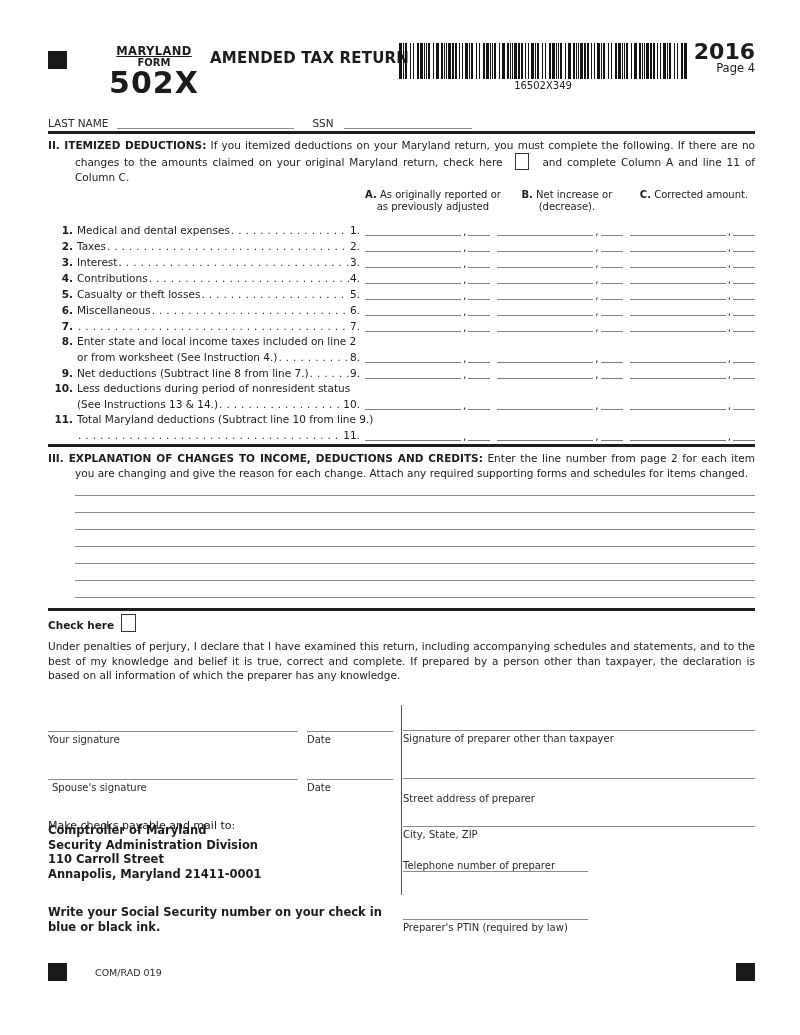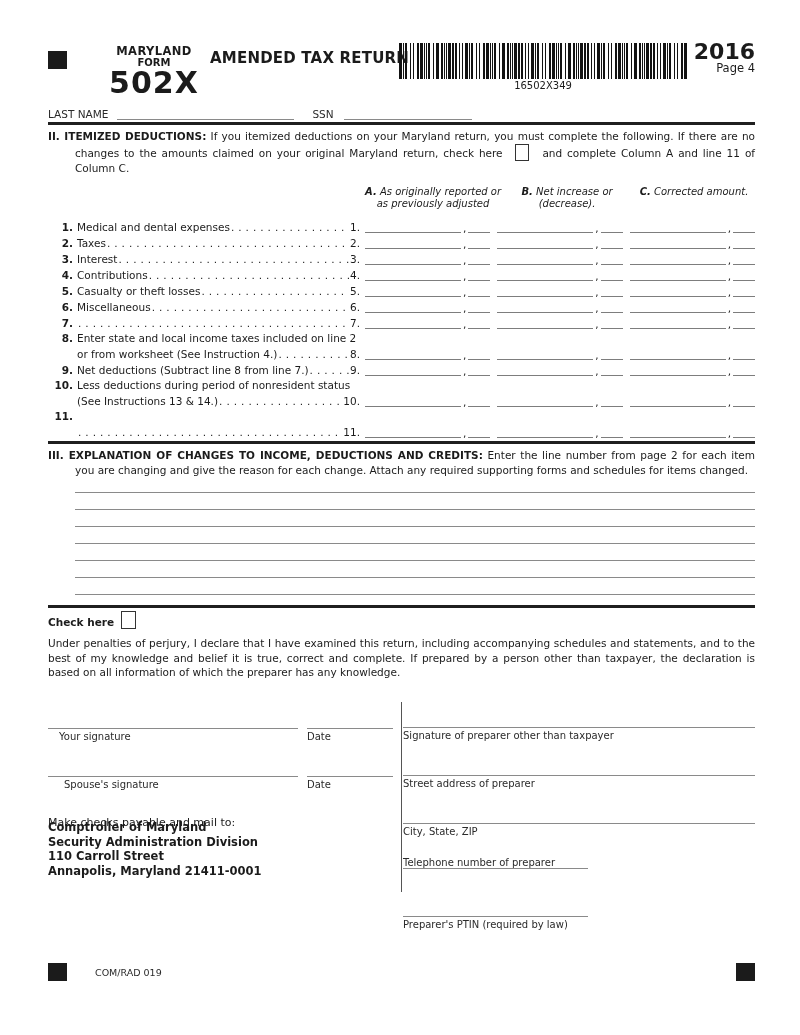--- a/index.html
+++ b/index.html
@@ -6,50 +6,50 @@
   body{width:800px;height:1035px;color:#1b1b1b;
        font-family:"DejaVu Sans","Liberation Sans",sans-serif;font-size:10.5px;}
   .page{position:relative;width:800px;height:1035px;box-sizing:border-box;
         padding:42px 45px 0 48px;overflow:hidden;}
 
   
   .hdr{position:relative;height:62px;}
   .sq{width:19px;height:18px;background:#1b1b1b;}
   .hdr-sq{position:absolute;left:0;top:9px;}
   .form-id{position:absolute;left:48px;top:3px;width:116px;text-align:center;line-height:12px;}
-  .form-id .st{font-weight:bold;font-size:11.5px;letter-spacing:.4px;}
+  .form-id .st{font-weight:bold;font-size:11.5px;letter-spacing:.4px;text-decoration:underline;}
   .form-id .fm{font-weight:bold;font-size:10px;}
   .form-id .no{font-weight:bold;font-size:30px;line-height:28px;letter-spacing:1px;}
   .ttl{position:absolute;left:162px;top:7px;font-weight:bold;font-size:15px;letter-spacing:.2px;}
   .bc-wrap{position:absolute;left:347px;top:1px;width:296px;text-align:center;}
   .bc{height:36px;display:flex;align-items:stretch;justify-content:center;}
   .bar{background:#131313;flex-shrink:0;}
   .bc-num{font-size:10px;margin-top:1px;}
   .yr-blk{position:absolute;right:0;top:0;text-align:right;line-height:20px;}
   .yr{font-weight:bold;font-size:22px;}
   .pg{font-size:11.5px;line-height:13px;}
 
   
-  .name-row{display:flex;align-items:flex-end;height:16px;color:#2a2a2a;}
+  .name-row{display:flex;align-items:flex-end;margin-top:9px;height:16px;color:#2a2a2a;}
   .uline{border-bottom:1.2px solid #8a8a8a;height:13px;}
   .ln-line{width:177px;margin-left:9px;}
   .ssn-lbl{margin-left:18px;}
   .ssn-line{width:128px;margin-left:10px;}
 
   .rule{height:3px;background:#1f1f1f;margin-top:2px;}
 
   
   .sec-para{margin:4px 0 0 0;padding-left:27px;text-indent:-27px;
             text-align:justify;line-height:15px;}
   .cb{display:inline-block;width:12px;height:15px;border:1.4px solid #333;
       background:#fff;vertical-align:-4px;margin:0 8px;text-indent:0;}
 
   
-  .col-headers{display:flex;margin-left:317px;width:390px;margin-top:10px;
-               font-size:10px;line-height:12px;text-align:center;height:26px;gap:5px;font-style:italic;}
+  .col-headers{display:flex;margin-left:317px;width:390px;margin-top:4px;
+               font-size:10px;line-height:12px;text-align:center;height:26px;gap:5px;}
   .col-h{flex:1;white-space:nowrap;}
 
   
   .ded-rows{margin-top:5px;}
   .drow{display:flex;align-items:flex-end;height:16px;}
   .drow.textonly{height:15px;}
   .num{width:25px;text-align:right;padding-right:4px;font-weight:bold;flex-shrink:0;}
   .lbl{white-space:nowrap;}
   .leader{flex:1;overflow:hidden;white-space:nowrap;margin:0 1px;
           letter-spacing:4px;color:#1b1b1b;}
@@ -473,20 +473,21 @@
         <span class="amt">
             <span class="dollars"></span>
             <span class="comma">,</span>
             <span class="cents"></span>
           </span>
       </span>
     </div>
 
     <div class="drow textonly">
       <span class="num">11.</span>
+      <span class="lbl">Total Maryland deductions (Subtract line 10 from line 9.)</span>
     </div>
     <div class="drow">
       <span class="num"></span>
       <span class="leader">............................................................................................................................................</span>
       <span class="endnum">11.</span>
       <span class="amounts">
         <span class="amt">
             <span class="dollars"></span>
             <span class="comma">,</span>
             <span class="cents"></span>
@@ -529,41 +530,42 @@
     <span class="cb2"></span>
   </div>
 
   <p class="perjury">Under penalties of perjury, I declare that I have examined this return, including accompanying schedules and statements, and to the best of my knowledge and belief it is true, correct and complete. If prepared by a person other than taxpayer, the declaration is based on all information of which the preparer has any knowledge.</p>
 
   <div class="sig">
     <div class="vdiv"></div>
 
     <div class="sl" style="left:0;top:38px;width:250px;"></div>
     <div class="sl" style="left:259px;top:38px;width:86px;"></div>
-    <div class="slab" style="left:0;top:41px;margin-left:11px;">Your signature</div>
+    <div class="slab" style="left:0;top:41px;">Your signature</div>
     <div class="slab" style="left:259px;top:41px;">Date</div>
 
     <div class="sl" style="left:0;top:86px;width:250px;"></div>
     <div class="sl" style="left:259px;top:86px;width:86px;"></div>
-    <div class="slab" style="left:16px;top:89px;">Spouse's signature</div>
+    <div class="slab" style="left:4px;top:89px;">Spouse's signature</div>
     <div class="slab" style="left:259px;top:89px;">Date</div>
 
     <div class="mail mail-intro">Make checks payable and mail to:</div>
     <div class="mail mail-addr">
       <div>Comptroller of Maryland</div>
       <div>Security Administration Division</div>
       <div>110 Carroll Street</div>
       <div>Annapolis, Maryland 21411-0001</div>
     </div>
+    <div class="mail mail-note">Write your Social Security number on your check in blue or black ink.</div>
 
     <div class="sl" style="left:355px;top:37px;width:352px;"></div>
     <div class="slab" style="left:355px;top:40px;">Signature of preparer other than taxpayer</div>
 
     <div class="sl" style="left:355px;top:85px;width:352px;"></div>
-    <div class="slab" style="left:355px;top:88px;text-align:center;">Street address of preparer</div>
+    <div class="slab" style="left:355px;top:100px;text-align:center;">Street address of preparer</div>
 
     <div class="sl" style="left:355px;top:133px;width:352px;"></div>
     <div class="slab" style="left:355px;top:136px;">City, State, ZIP</div>
 
     <div class="sl" style="left:355px;top:178px;width:185px;"></div>
     <div class="slab" style="left:355px;top:167px;">Telephone number of preparer</div>
 
     <div class="sl" style="left:355px;top:226px;width:185px;"></div>
     <div class="slab" style="left:355px;top:229px;">Preparer's PTIN (required by law)</div>
   </div>

